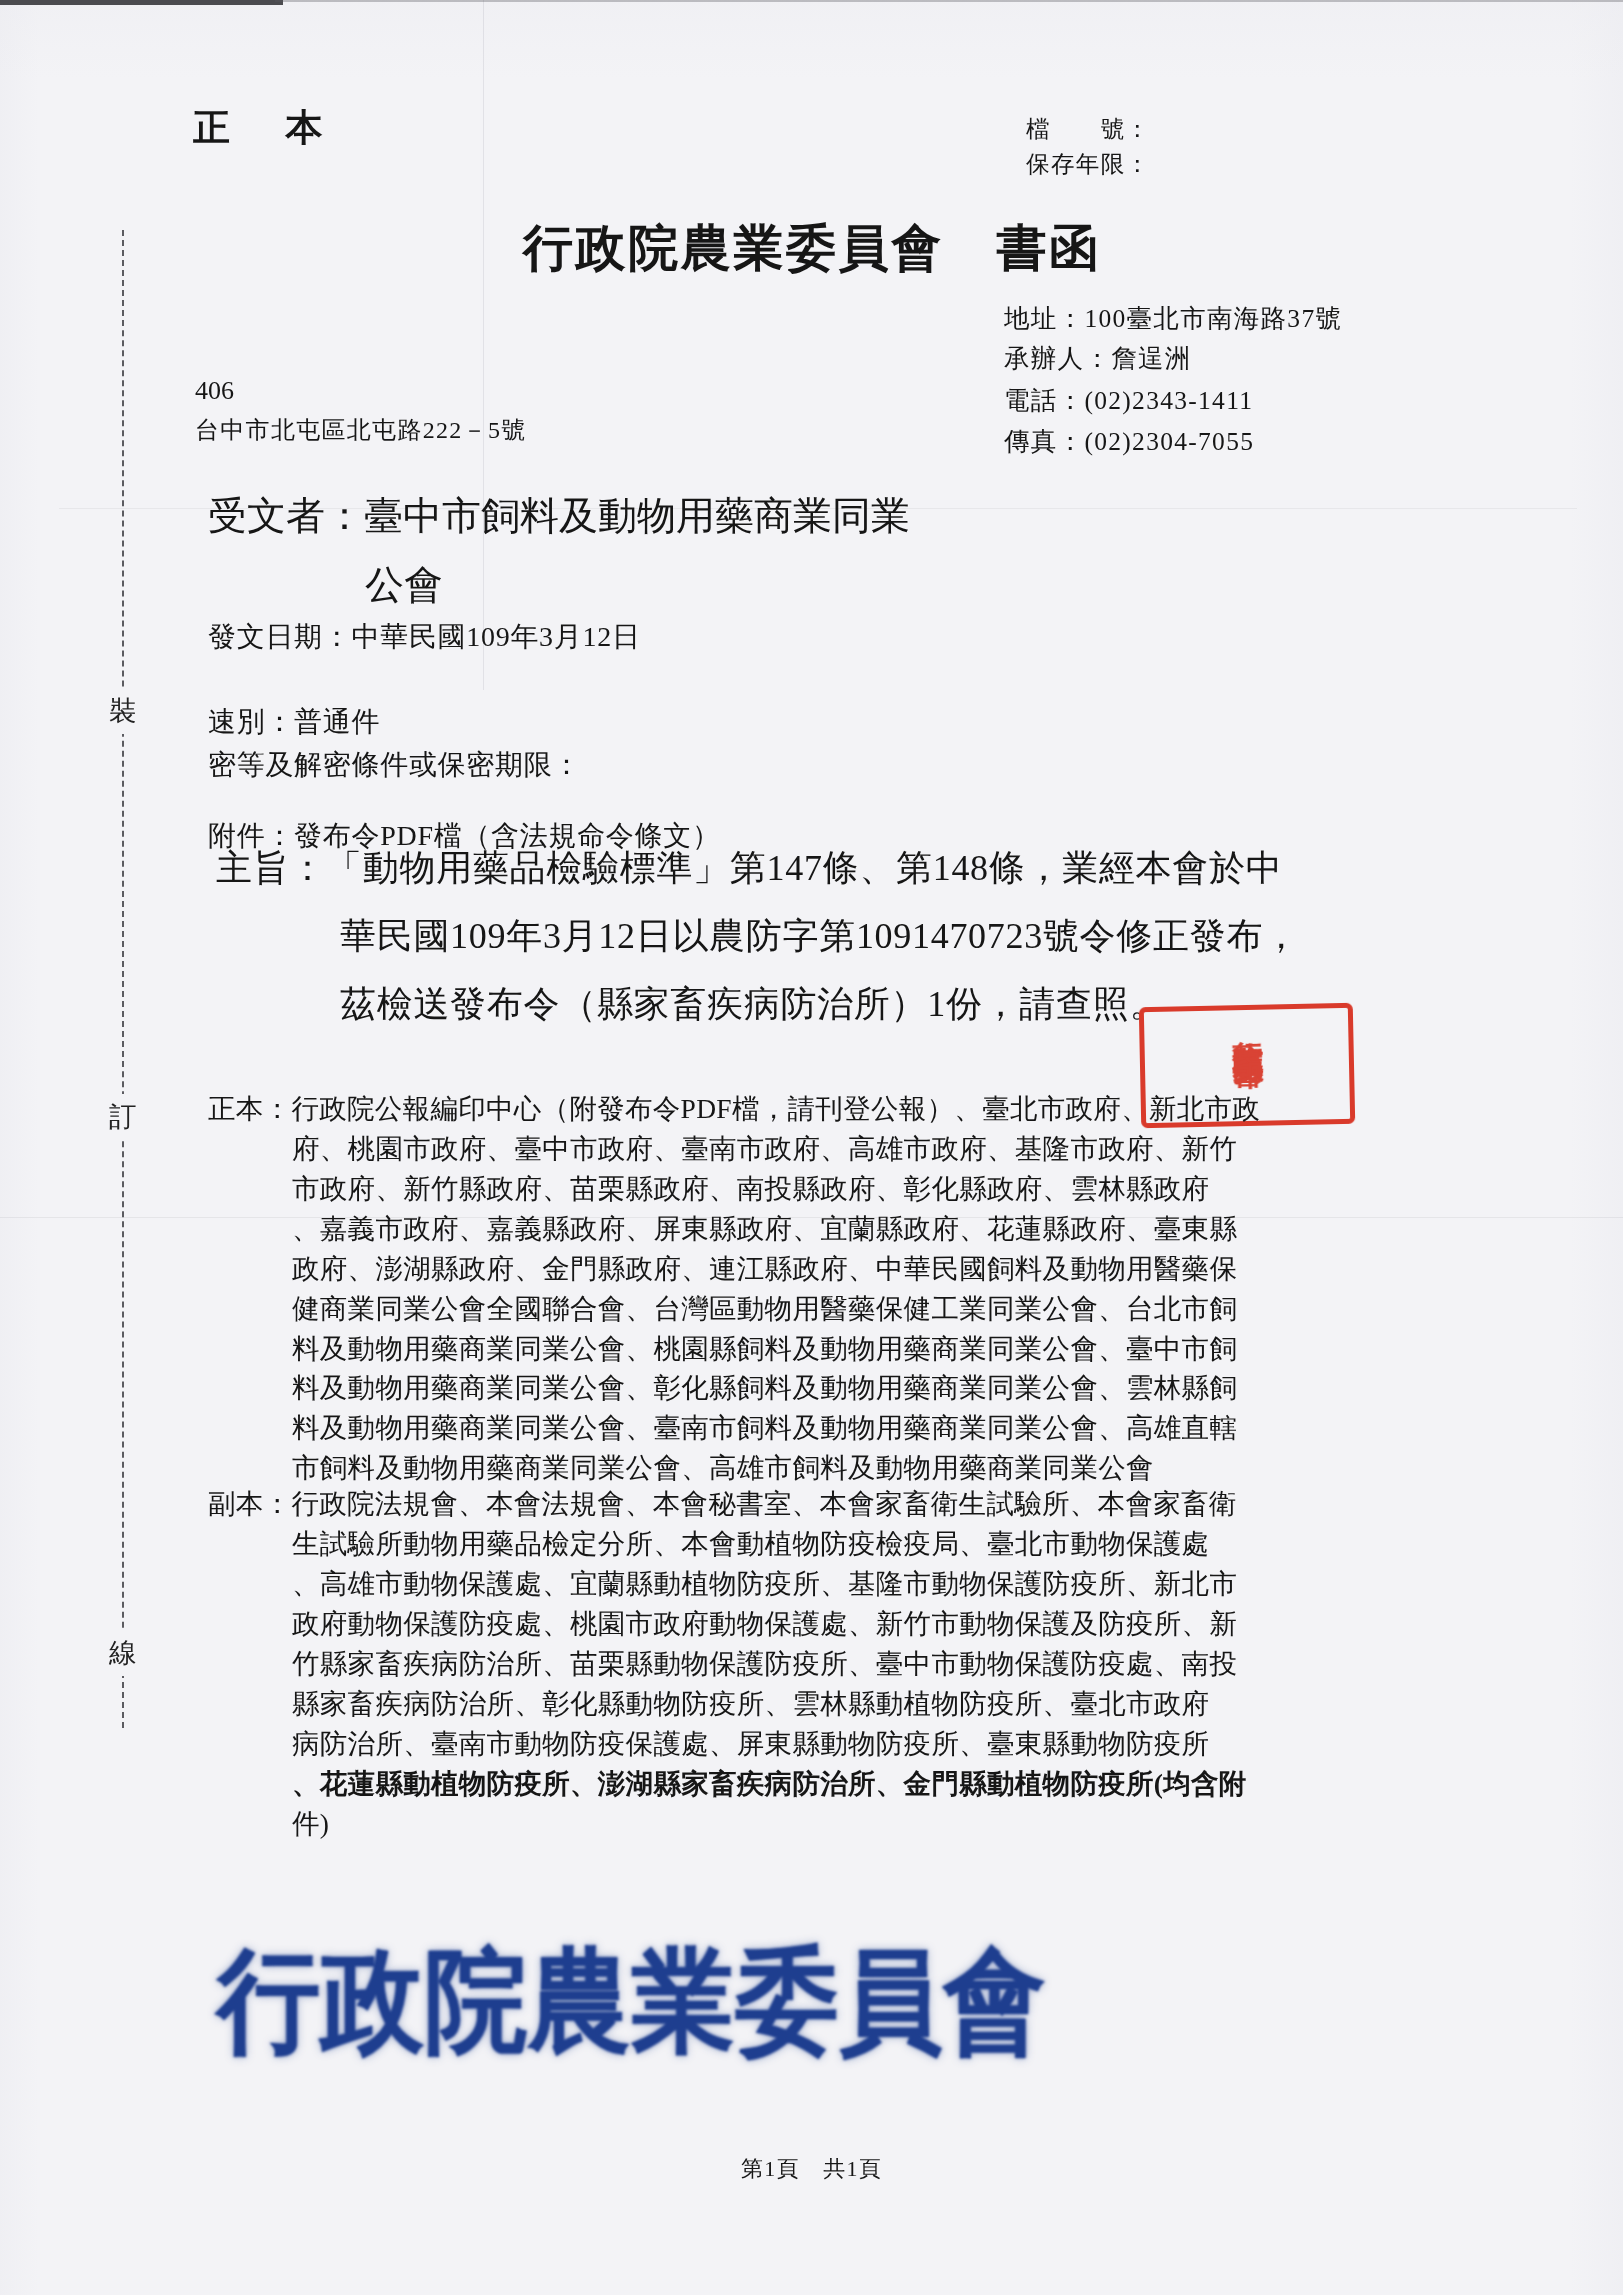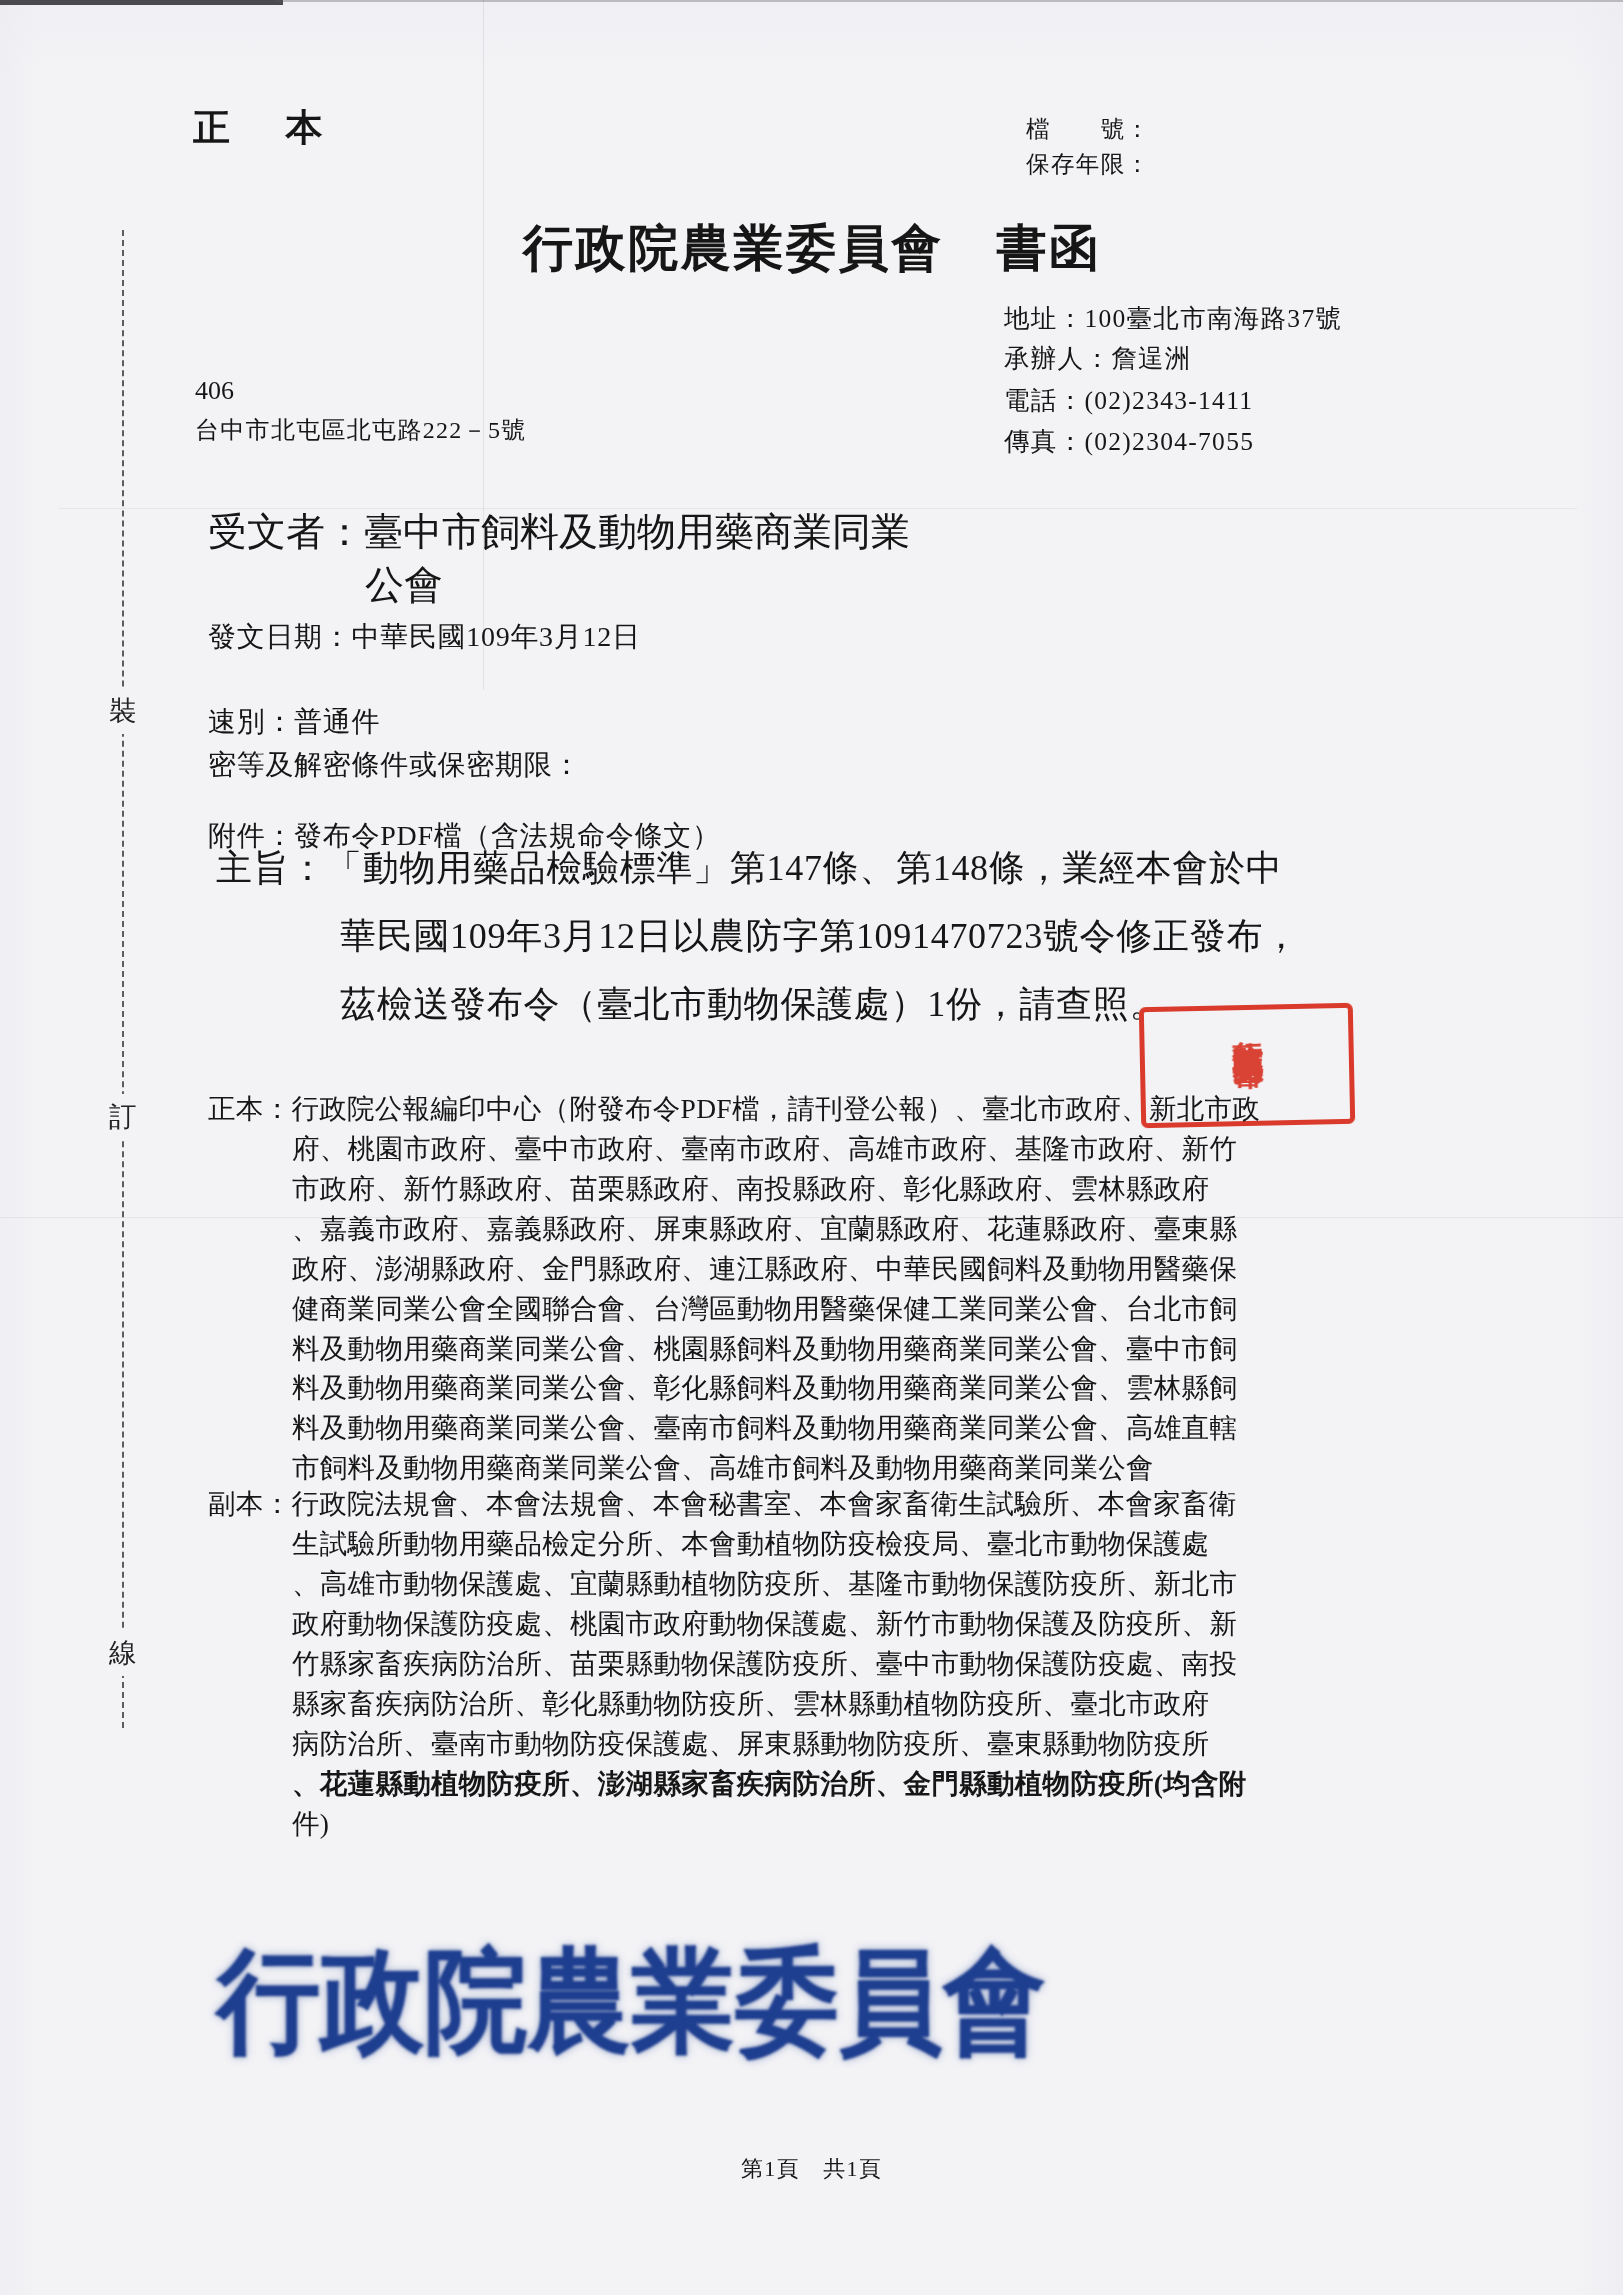--- a/index.html
+++ b/index.html
@@ -26,21 +26,21 @@
 
   .copy-label{left:193px;top:103px;font-size:37px;letter-spacing:9.2px;font-weight:600;}
   .file-line{left:1026px;font-size:23.6px;letter-spacing:1.3px;}
   .doc-title{left:523px;top:215px;font-size:50px;letter-spacing:2.6px;font-weight:600;}
 
   .sender-line{left:1004px;font-size:25.5px;letter-spacing:1.3px;}
 
   .postal{left:195px;top:376px;font-size:26px;}
   .street{left:195px;top:414px;font-size:24px;letter-spacing:1.3px;}
 
-  .recv1{left:208px;top:489px;font-size:39px;font-weight:500;margin-top:16px;}
+  .recv1{left:208px;top:489px;font-size:39px;font-weight:500;}
   .recv2{left:365px;top:558px;font-size:39px;font-weight:500;}
 
   .meta-line{left:208px;font-size:28px;letter-spacing:0.7px;}
 
   .subj{font-size:36px;letter-spacing:0.7px;font-weight:500;}
 
   .copies-line{font-size:27.5px;letter-spacing:0.3px;}
 
   
   .red-seal{
@@ -105,21 +105,21 @@
   <div class="abs recv1">受文者：臺中市飼料及動物用藥商業同業</div>
   <div class="abs recv2">公會</div>
 
   <div class="abs meta-line" style="top:618px;">發文日期：中華民國109年3月12日</div>
   <div class="abs meta-line" style="top:703px;">速別：普通件</div>
   <div class="abs meta-line" style="top:746px;">密等及解密條件或保密期限：</div>
   <div class="abs meta-line" style="top:817px;">附件：發布令PDF檔（含法規命令條文）</div>
 
   <div class="abs subj" style="left:216px;top:844px;">主旨：「動物用藥品檢驗標準」第147條、第148條，業經本會於中</div>
   <div class="abs subj" style="left:340px;top:912px;">華民國109年3月12日以農防字第1091470723號令修正發布，</div>
-  <div class="abs subj" style="left:340px;top:980px;">茲檢送發布令（臺北市動物保護處）1份，請查照。</div>
+  <div class="abs subj" style="left:340px;top:980px;">茲檢送發布令（縣家畜疾病防治所）1份，請查照。</div>
 
   <div class="red-seal">
     <div class="seal-text">行政院農業委員會印</div>
   </div>
 
   <div class="abs copies-line" style="left:208px;top:1091px;">正本：行政院公報編印中心（附發布令PDF檔，請刊登公報）、臺北市政府、新北市政</div>
   <div class="abs copies-line" style="left:292px;top:1131px;">府、桃園市政府、臺中市政府、臺南市政府、高雄市政府、基隆市政府、新竹</div>
   <div class="abs copies-line" style="left:292px;top:1171px;">市政府、新竹縣政府、苗栗縣政府、南投縣政府、彰化縣政府、雲林縣政府</div>
   <div class="abs copies-line" style="left:292px;top:1211px;">、嘉義市政府、嘉義縣政府、屏東縣政府、宜蘭縣政府、花蓮縣政府、臺東縣</div>
   <div class="abs copies-line" style="left:292px;top:1251px;">政府、澎湖縣政府、金門縣政府、連江縣政府、中華民國飼料及動物用醫藥保</div>

